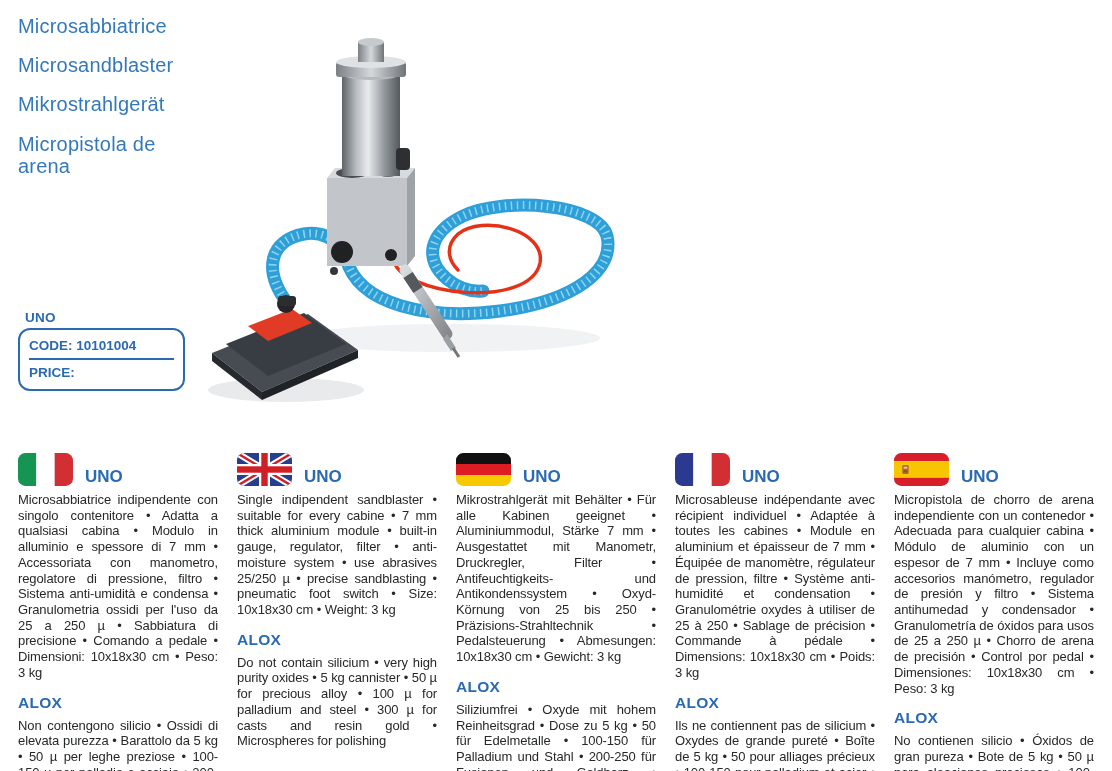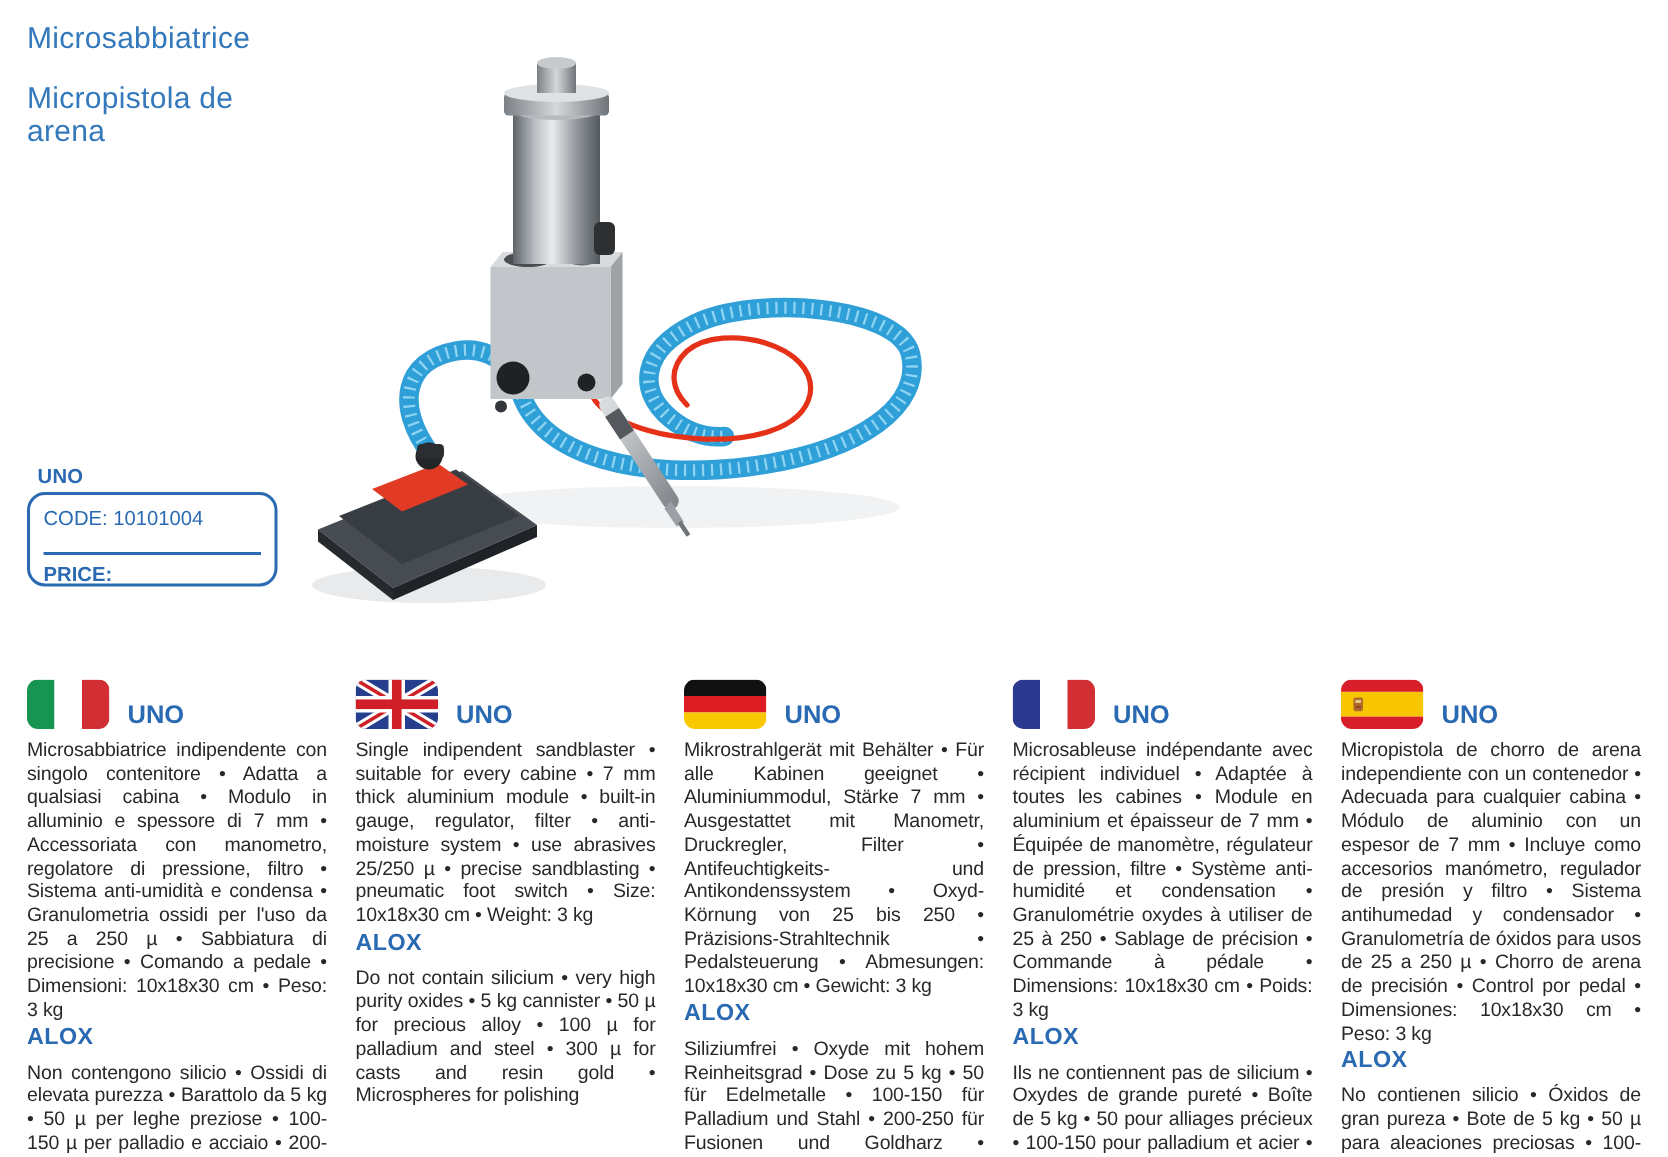--- a/index.html
+++ b/index.html
@@ -16,44 +16,46 @@
   .titles{position:absolute;left:18px;top:16px;}
   .title-line{color:var(--title-blue);font-size:20px;font-weight:400;letter-spacing:.2px;
               margin:0 0 18px 0;white-space:nowrap;line-height:1.05;}
   .title-line.wrap{white-space:normal;width:178px;line-height:1.12;margin-bottom:12px;}
 
   
   .codebox-label{position:absolute;left:25px;top:310px;color:var(--accent-blue);
                  font-weight:bold;font-size:13.5px;letter-spacing:.2px;}
   .codebox{position:absolute;left:18px;top:328px;width:167px;height:63px;
            border:2px solid var(--accent-blue);border-radius:12px;background:#fff;}
-  .code-row{margin:8px 9px 0 9px;padding-bottom:15px;border-bottom:2px solid var(--accent-blue);
-            color:var(--accent-blue);font-weight:normal;font-size:13.5px;}
+  .code-row{margin:8px 9px 0 9px;padding-bottom:5px;border-bottom:2px solid var(--accent-blue);
+            color:var(--accent-blue);font-weight:bold;font-size:13.5px;}
   .price-row{margin:5px 9px 0 9px;color:var(--accent-blue);font-weight:bold;font-size:13.5px;}
 
   
   .photo{position:absolute;left:200px;top:8px;width:470px;height:432px;}
 
   
   .cols{position:absolute;left:18px;top:451px;width:1076px;display:grid;
         grid-template-columns:repeat(5,200px);column-gap:19px;}
   .flagrow{display:flex;align-items:flex-end;gap:12px;height:35px;}
   .flag{flex:0 0 auto;line-height:0;}
   .uno-h{font-size:17px;font-weight:bold;color:var(--accent-blue);line-height:1;padding-bottom:1px;}
   .body{margin:6px 0 0;font-size:13px;line-height:1.21;text-align:justify;
         color:var(--body-text);letter-spacing:-.1px;}
-  .alox-h{margin:2px 0 0;font-size:15.5px;font-weight:bold;color:var(--accent-blue);letter-spacing:.3px;}
+  .alox-h{margin:13px 0 0;font-size:15.5px;font-weight:bold;color:var(--accent-blue);letter-spacing:.3px;}
 </style>
 </head>
 <body>
 
 <div class="page">
 
   <div class="titles">
     <div class="title-line">Microsabbiatrice</div>
+    <div class="title-line">Microsandblaster</div>
+    <div class="title-line">Mikrostrahlgerät</div>
     <div class="title-line wrap">Micropistola de arena</div>
   </div>
 
   <svg class="photo" viewBox="0 0 470 432">
     <defs>
       <linearGradient id="cyl" x1="0" y1="0" x2="1" y2="0">
         <stop offset="0" stop-color="#5e6368"></stop>
           <stop offset="0.25" stop-color="#b9bec3"></stop>
         <stop offset="0.45" stop-color="#e9ebed"></stop>
           <stop offset="0.75" stop-color="#8d9297"></stop>

